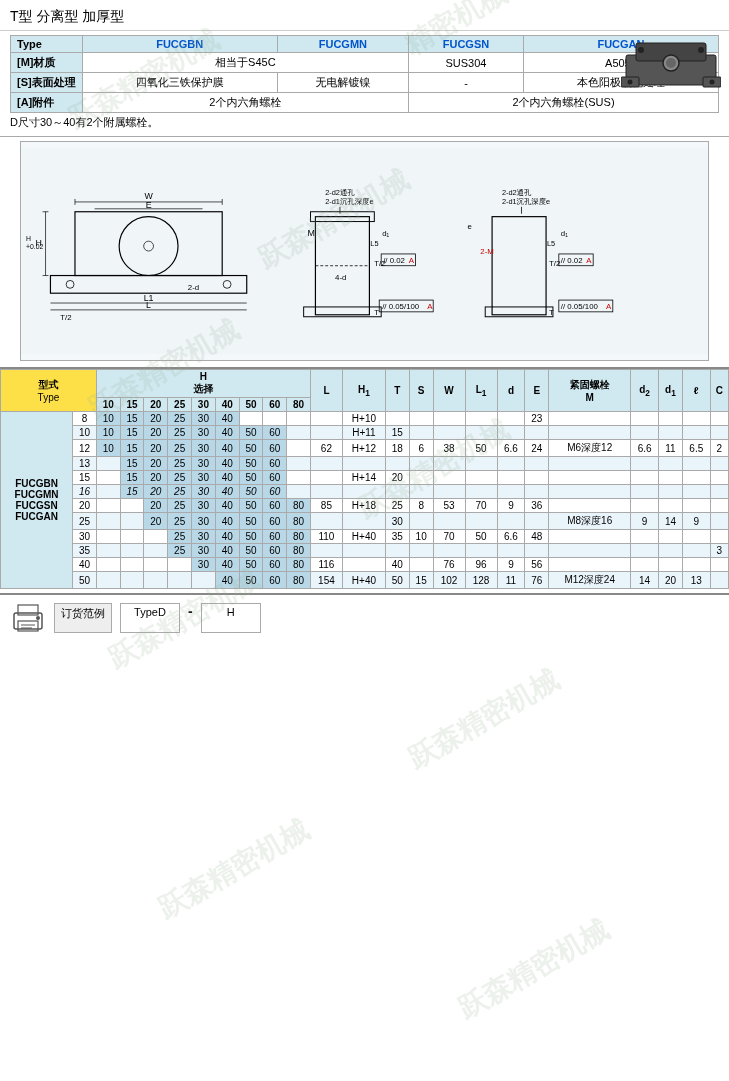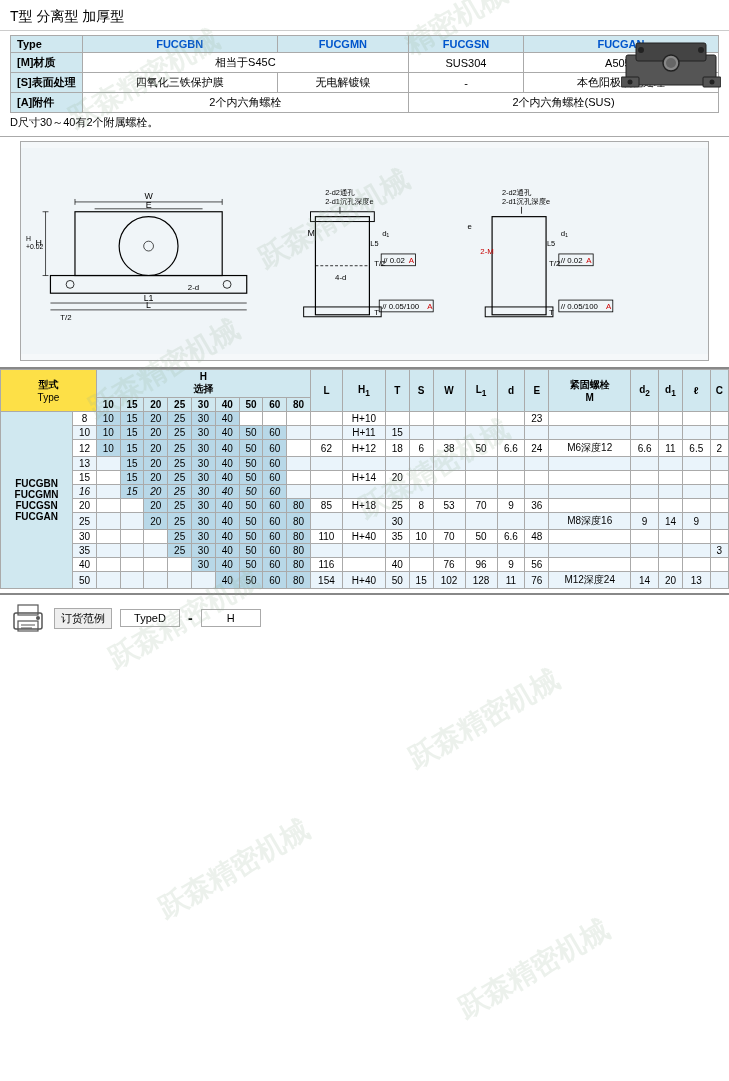--- a/index.html
+++ b/index.html
@@ -132,21 +132,20 @@
     }
 
     
     .order-section {
       border-top: 2px solid #888;
       padding: 8px 10px;
       margin-top: 4px;
     }
     .order-row {
       display: flex;
-      align-items: center;
       gap: 8px;
     }
     .printer-icon {
       width: 36px;
       height: 30px;
     }
     .order-label {
       font-size: 11px;
       border: 1px solid #aaa;
       padding: 2px 6px;

